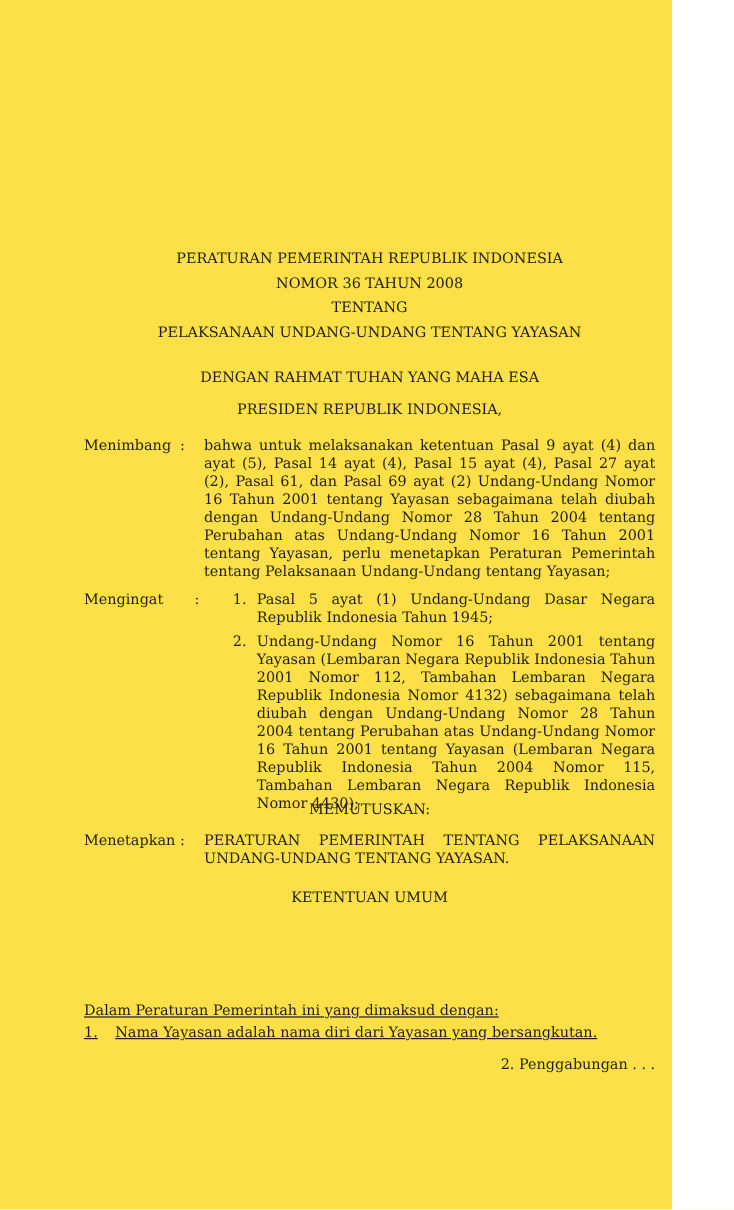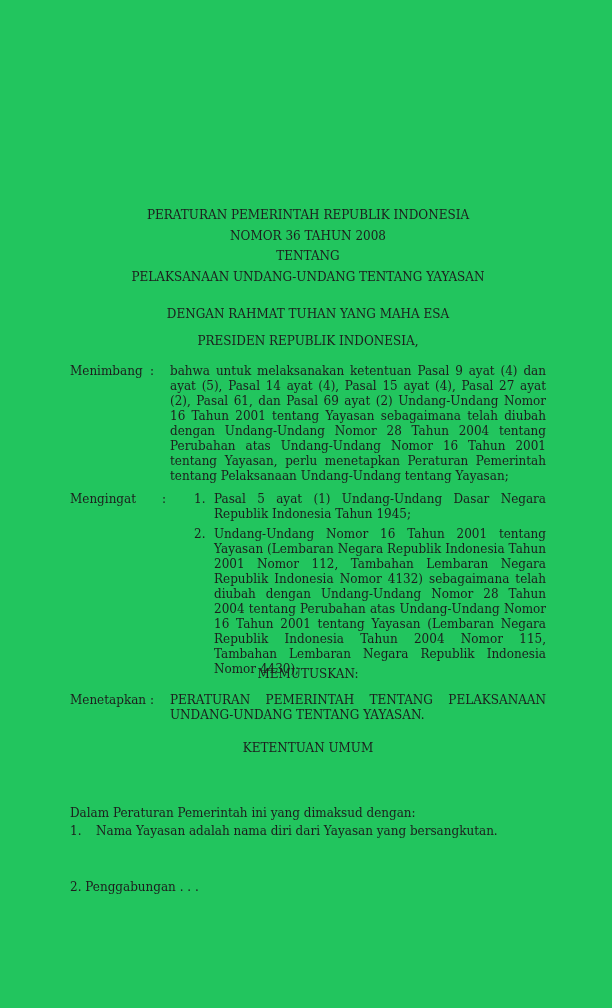--- a/index.html
+++ b/index.html
@@ -2,23 +2,23 @@
 <html><head>
 <meta charset="utf-8">
 <style>
   html, body {
     margin: 0;
     padding: 0;
     background: #ffffff;
   }
   .page {
     position: relative;
-    width: 612px;
+    width: 560px;
     height: 1008px;
-    background: #22c55e;
+    background: #fde047;
     color: #1d1d1d;
     font-family: "DejaVu Serif", "Liberation Serif", serif;
     font-size: 12px;
     overflow: hidden;
   }
   .block {
     position: absolute;
     left: 70px;
     width: 476px;
   }
@@ -47,24 +47,25 @@
     display: grid;
     grid-template-columns: 20px 1fr;
     line-height: 15px;
   }
   .num-item.gap { margin-top: 5px; }
   .num-item.wide-num { grid-template-columns: 26px 1fr; margin-top: 3px; }
 
   
   .bab-block   { top: 738px; line-height: 21px; }
   .pasal-title { top: 794px; line-height: 15px; }
-  .pasal-body  { top: 806px; line-height: 15px; }
+  .pasal-body  { top: 835px; line-height: 15px; text-decoration: underline; }
 
   .catchword {
     top: 880px;
+    text-align: right;
     line-height: 15px;
   }
 </style>
 </head>
 <body>
 
 <div class="page">
 
   <header class="block title-block center">
     <div>PERATURAN PEMERINTAH REPUBLIK INDONESIA</div>

